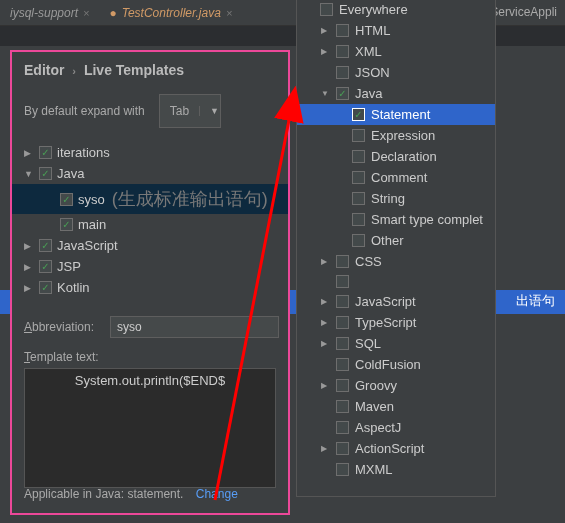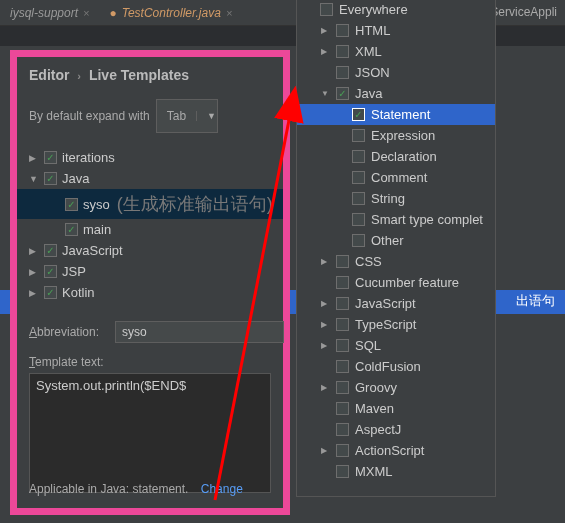--- a/index.html
+++ b/index.html
@@ -6,26 +6,26 @@
   body { width: 565px; height: 523px; background: #3c3f41; color: #bbbbbb; font-size: 13px; overflow: hidden; position: relative; }
   
   .top-tabs { display: flex; height: 26px; background: #3c3f41; align-items: center; border-bottom: 1px solid #323232; }
   .tab { padding: 4px 10px; display: inline-flex; align-items: center; gap: 5px; color: #999; font-size: 12px; font-style: italic; }
   .tab.active { color: #d19a66; }
   .tab-close { font-size: 11px; color: #777; }
   .top-right { position: absolute; right: 0; top: 0; font-size: 12px; color: #aaa; padding: 5px 8px; }
   
   .dark-band { position: absolute; top: 26px; left: 0; right: 0; height: 20px; background: #2b2d30; }
   
-  .main-panel { position: absolute; top: 50px; left: 10px; width: 280px; bottom: 8px; background: #3c3f41; border: 7px solid #ec4899; }
+  .main-panel { position: absolute; top: 50px; left: 10px; width: 280px; bottom: 8px; background: #3c3f41; border: 2px solid #ec4899; }
   
   .breadcrumb { padding: 10px 12px 10px 12px; font-size: 14px; font-weight: 600; color: #bbb; }
   .breadcrumb .sep { margin: 0 4px; color: #888; font-size: 11px; }
   
-  .expand-row { display: flex; align-items: center; gap: 6px; padding: 6px 12px 10px 12px; font-size: 12px; color: #aaa; }
+  .expand-row { display: flex; align-items: center; gap: 14px; padding: 6px 12px 10px 12px; font-size: 12px; color: #aaa; }
   .combo { display: inline-flex; align-items: center; border: 1px solid #5e5e5e; background: #45494a; height: 34px; }
   .combo span { padding: 0 10px; font-size: 12px; }
   .combo .arrow { width: 18px; text-align: center; border-left: 1px solid #5e5e5e; font-size: 9px; }
   
   .tree { padding: 4px 0; }
   .tree-item { display: flex; align-items: center; padding: 3px 8px 3px 12px; gap: 5px; font-size: 13px; color: #ccc; }
   .tree-item.l1 { padding-left: 12px; }
   .tree-item.l3 { padding-left: 48px; }
   .tree-item.selected { background: #0d293e; }
   .tree-item .hint { color: #787878; font-size: 18px; margin-left: 2px; }
@@ -33,21 +33,21 @@
   .chk { width: 13px; height: 13px; border: 1px solid #6e6e6e; background: #43494a; display: inline-flex; align-items: center; justify-content: center; font-size: 10px; color: #499c54; }
   .chk.checked::before { content: "✓"; }
   
   .abbrev-row { display: flex; align-items: center; gap: 16px; padding: 14px 12px 6px 12px; }
   .abbrev-row label { font-size: 12px; color: #aaa; }
   .abbrev-row label .ul { text-decoration: underline; }
   .text-input { flex: 1; background: #45494a; border: 1px solid #5e5e5e; color: #ccc; padding: 3px 6px; font-size: 12px; height: 22px; }
   
   .tmpl-label { padding: 6px 12px 4px 12px; font-size: 12px; color: #aaa; }
   .tmpl-label .ul { text-decoration: underline; }
-  .tmpl-box { margin: 0 12px; height: 120px; background: #2b2b2b; border: 1px solid #555; padding: 4px 6px; font-family: "Consolas", monospace; font-size: 13px; color: #ccc; overflow: hidden; }
+  .tmpl-box { margin: 0 12px; height: 120px; background: #2b2b2b; border: 1px solid #555; padding: 4px 6px; font-family: "Consolas", monospace; font-size: 13px; color: #ccc; overflow: hidden; text-align: center; }
   
   .applicable { position: absolute; bottom: 12px; left: 12px; font-size: 12px; color: #aaa; }
   .applicable a { color: #589df6; cursor: pointer; margin-left: 9px; }
   
   
   .popup { position: absolute; top: -2px; left: 296px; width: 200px; bottom: 26px; background: #3c3f41; border: 1px solid #555; overflow: hidden; }
   .popup-item { display: flex; align-items: center; padding: 3px 8px; gap: 6px; font-size: 13px; color: #ccc; }
   .popup-item.l0 { padding-left: 8px; }
   .popup-item.l1 { padding-left: 24px; }
   .popup-item.l2 { padding-left: 40px; }
@@ -214,21 +214,20 @@
       <span>Other</span>
     </div>
     <div class="popup-item l1">
       <span class="expander">▶</span>
       <span class="chk"></span>
       <span>CSS</span>
     </div>
     <div class="popup-item l1">
       <span class="expander"></span>
       <span class="chk"></span>
-      <span>Cucumber feature</span>
     </div>
     <div class="popup-item l1">
       <span class="expander">▶</span>
       <span class="chk"></span>
       <span>JavaScript</span>
     </div>
     <div class="popup-item l1">
       <span class="expander">▶</span>
       <span class="chk"></span>
       <span>TypeScript</span>

